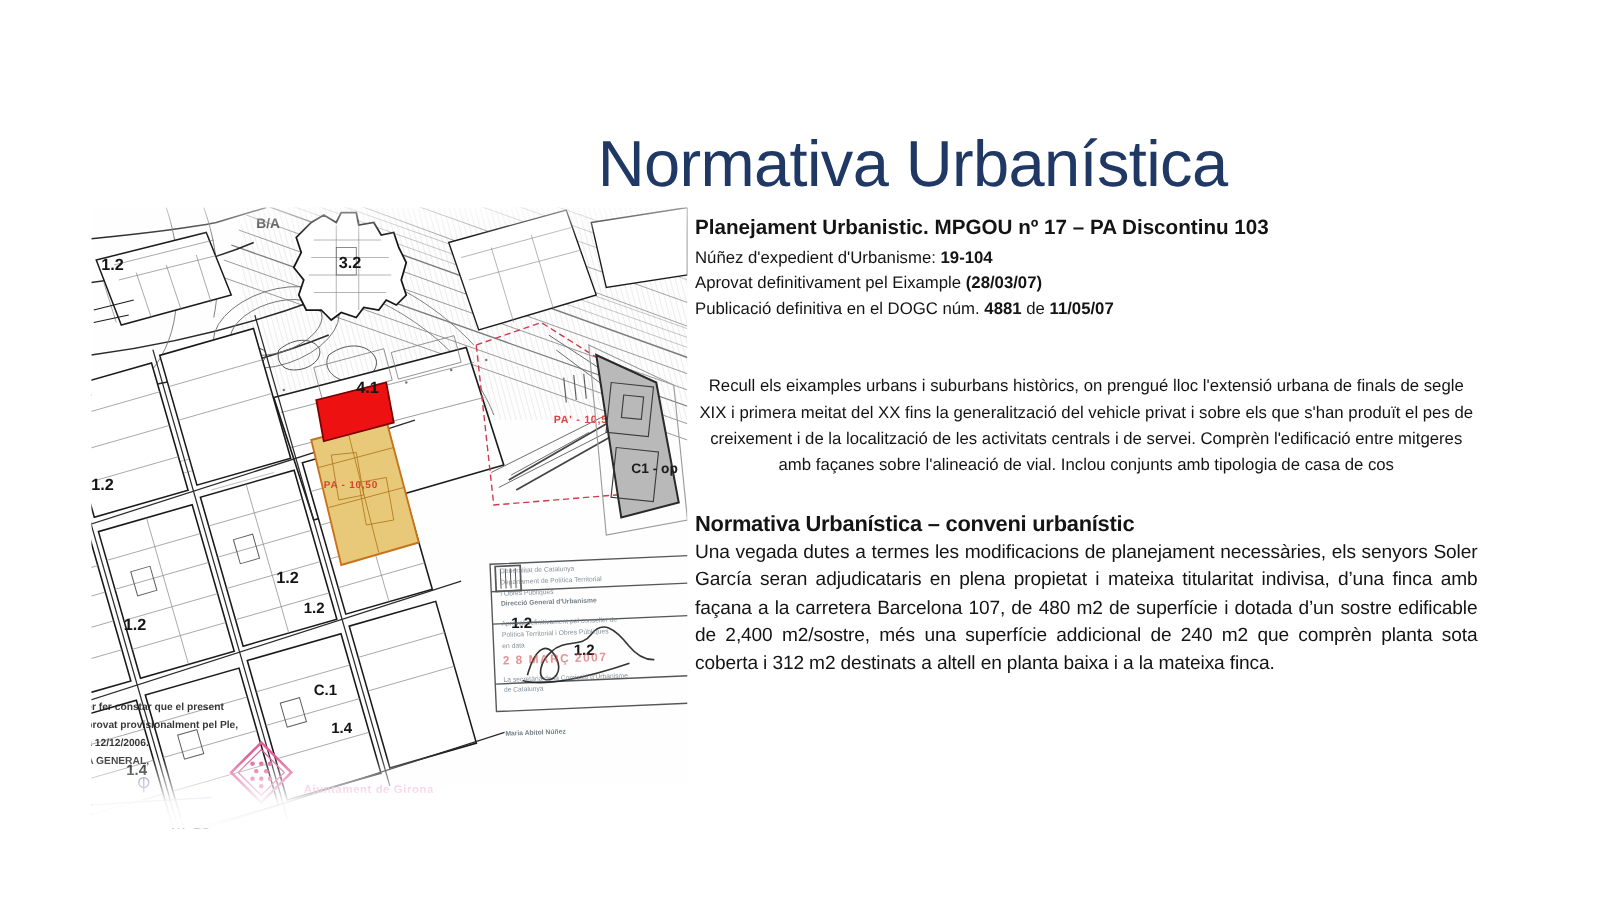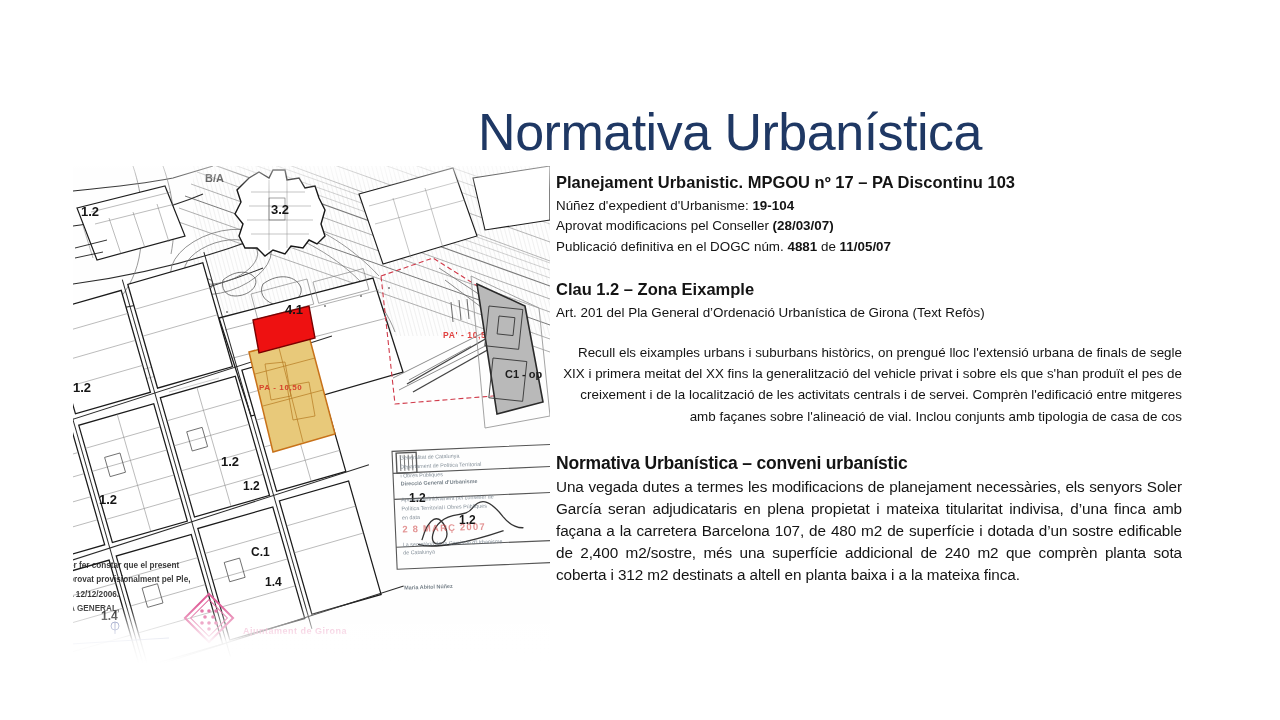--- a/index.html
+++ b/index.html
@@ -83,21 +83,21 @@
     font-family:"Liberation Sans", sans-serif;
     font-weight:bold;font-size:16.5px;line-height:1.26;margin:0 0 3px 0;
   }
   .line{
     font-family:"Liberation Sans", sans-serif;
     font-size:13.4px;line-height:1.52;margin:0;
   }
   .line b{font-weight:bold;}
   .para{
     font-family:"Liberation Sans", sans-serif;
-    font-size:13.4px;line-height:1.58;margin:0;text-align:right;
+    font-size:13.4px;line-height:1.58;margin:0;text-align:center;
   }
   .gap-1{height:22px;}
   .gap-2{height:19px;}
   .gap-3{height:26px;}
 
   .h-calibri{
     font-family:"Liberation Sans", sans-serif;
     font-weight:bold;font-size:17.5px;line-height:1.25;margin:0 0 1px 0;
     letter-spacing:-0.2px;
   }
@@ -442,31 +442,27 @@
   </div>
 
   <div class="doc-col">
 
     <div class="sec">
       <div class="h-bold">Planejament Urbanistic. MPGOU nº 17 – PA Discontinu 103</div>
 
 
       <p class="line"><span>Núñez d'expedient d'Urbanisme: </span><b>19-104</b></p>
 
-      <p class="line"><span>Aprovat modificacions pel Conseller </span><b>(28/03/07)</b></p>
+      <p class="line"><span>Aprovat definitivament pel Eixample </span><b>(28/03/07)</b></p>
 
       <p class="line"><span>Publicació definitiva en el DOGC núm. </span><b>4881</b><span> de </span><b>11/05/07</b></p>
     </div>
 
     <div class="gap-1"></div>
 
-    <div class="sec">
-      <div class="h-bold">Clau 1.2 – Zona Eixample</div>
-      <p class="line">Art. 201 del Pla General d’Ordenació Urbanística de Girona (Text Refòs)</p>
-    </div>
 
     <div class="gap-2"></div>
 
     <p class="para">Recull els eixamples urbans i suburbans històrics, on prengué lloc l'extensió urbana de finals de segle XIX i primera meitat del XX fins la generalització del vehicle privat i sobre els que s'han produït el pes de creixement i de la localització de les activitats centrals i de servei. Comprèn l'edificació entre mitgeres amb façanes sobre l'alineació de vial. Inclou conjunts amb tipologia de casa de cos</p>
 
     <div class="gap-3"></div>
 
     <div class="sec">
       <div class="h-calibri">Normativa Urbanística – conveni urbanístic</div>
       <p class="para-calibri">Una vegada dutes a termes les modificacions de planejament necessàries, els senyors Soler García seran adjudicataris en plena propietat i mateixa titularitat indivisa, d’una finca amb façana a la carretera Barcelona 107, de 480 m2 de superfície i dotada d’un sostre edificable de 2,400 m2/sostre, més una superfície addicional de 240 m2 que comprèn planta sota coberta i 312 m2 destinats a altell en planta baixa i a la mateixa finca.</p>

